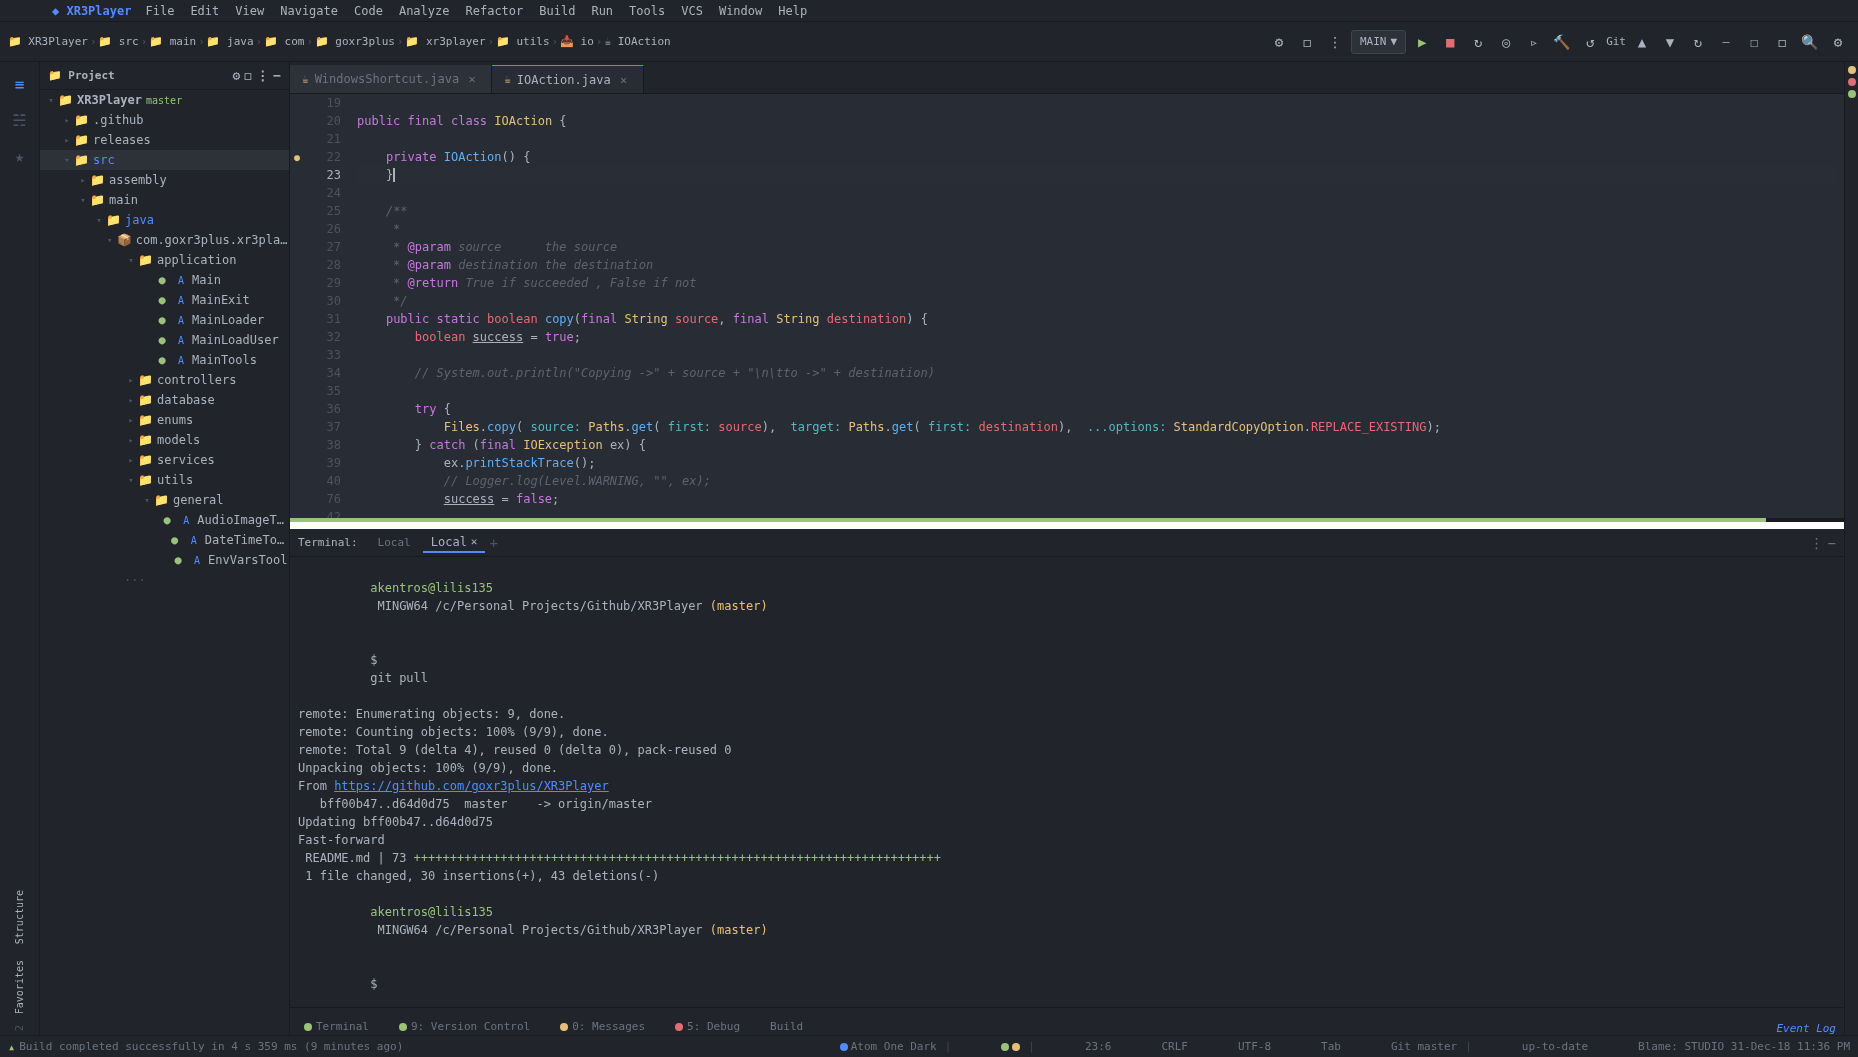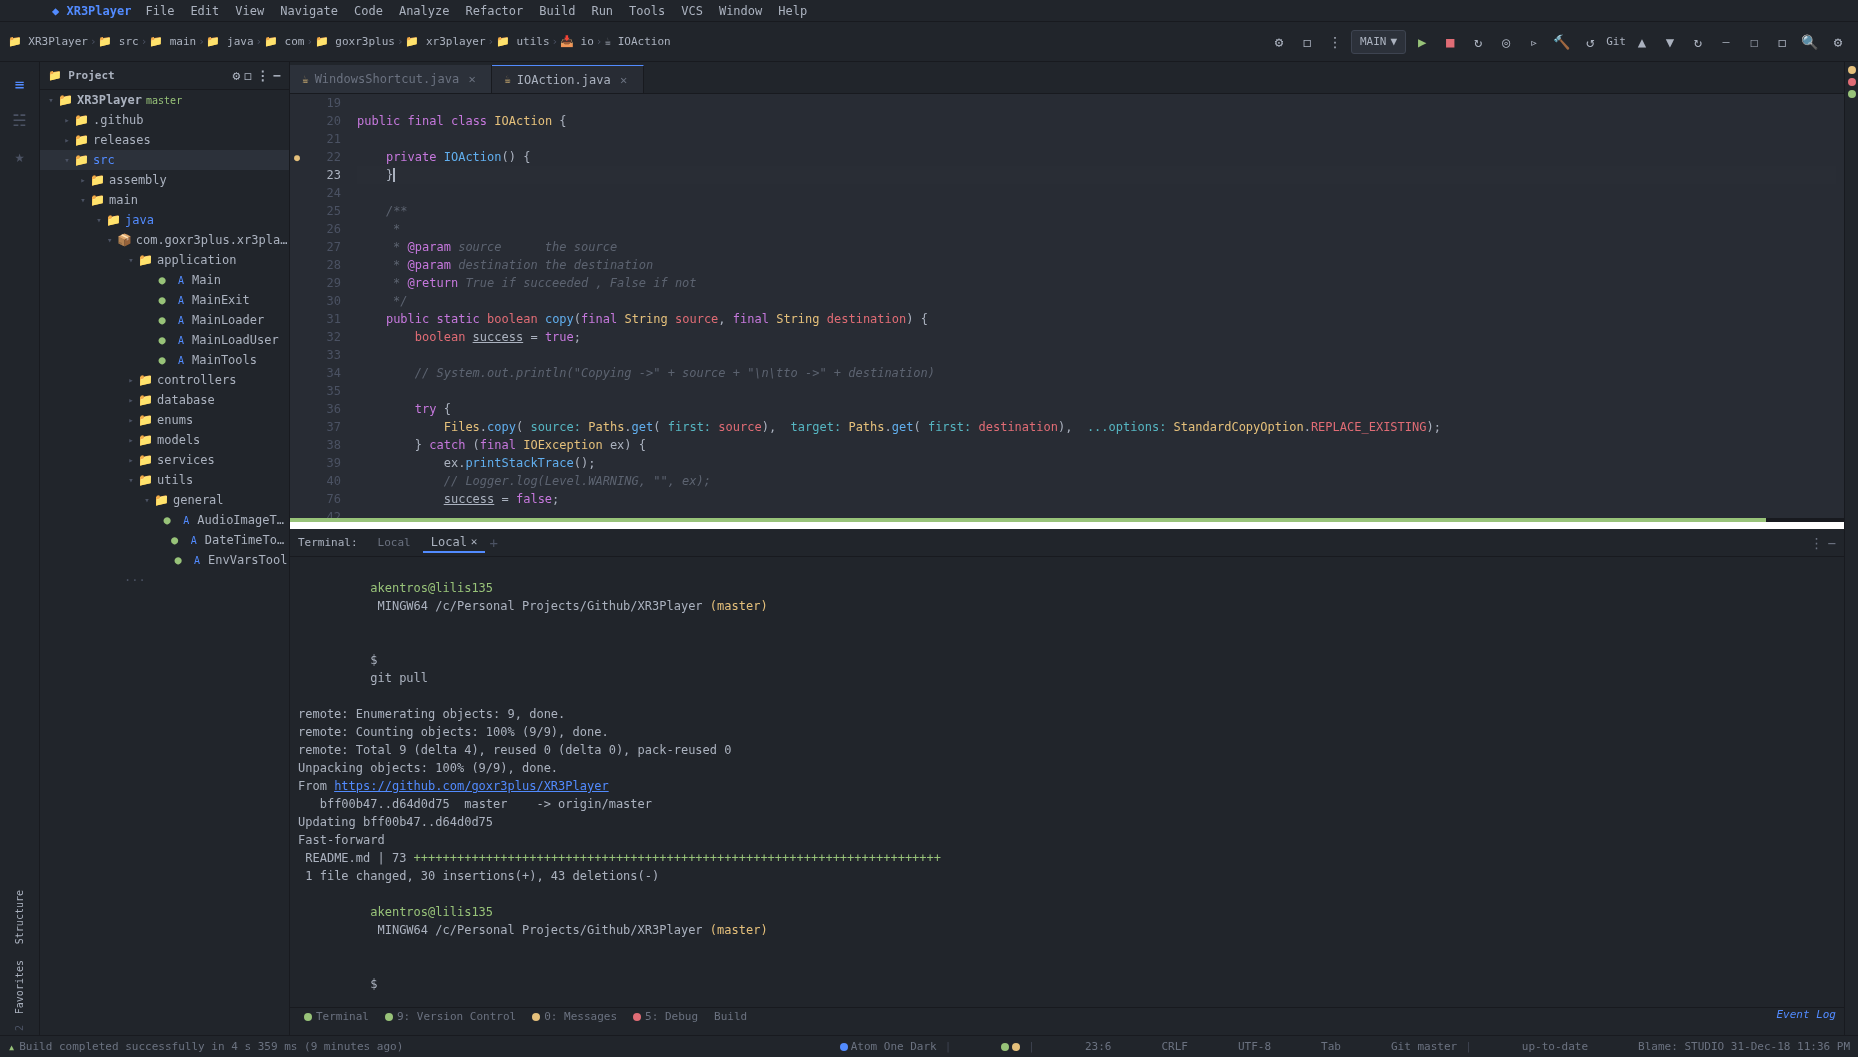--- a/index.html
+++ b/index.html
@@ -412,23 +412,23 @@
     .status-item { display: flex; align-items: center; gap: 3px; cursor: pointer; padding-left: 42px; }
     .status-dot { width: 8px; height: 8px; border-radius: 50%; }
     .status-dot.green { background: #98c379; }
     .status-separator { color: #3e4451; }
 
     
     .bottom-toolbar {
       height: 28px;
       background: #21252b;
       display: flex;
-      align-items: flex-start;
+      align-items: flex-end;
       padding: 0 8px;
-      gap: 4px;
+      gap: 18px;
       border-top: 1px solid #181a1f;
       flex-shrink: 0;
     }
     .bottom-tab {
       display: flex;
       align-items: center;
       gap: 4px;
       font-size: 11px;
       color: #6b7280;
       padding: 2px 6px;

